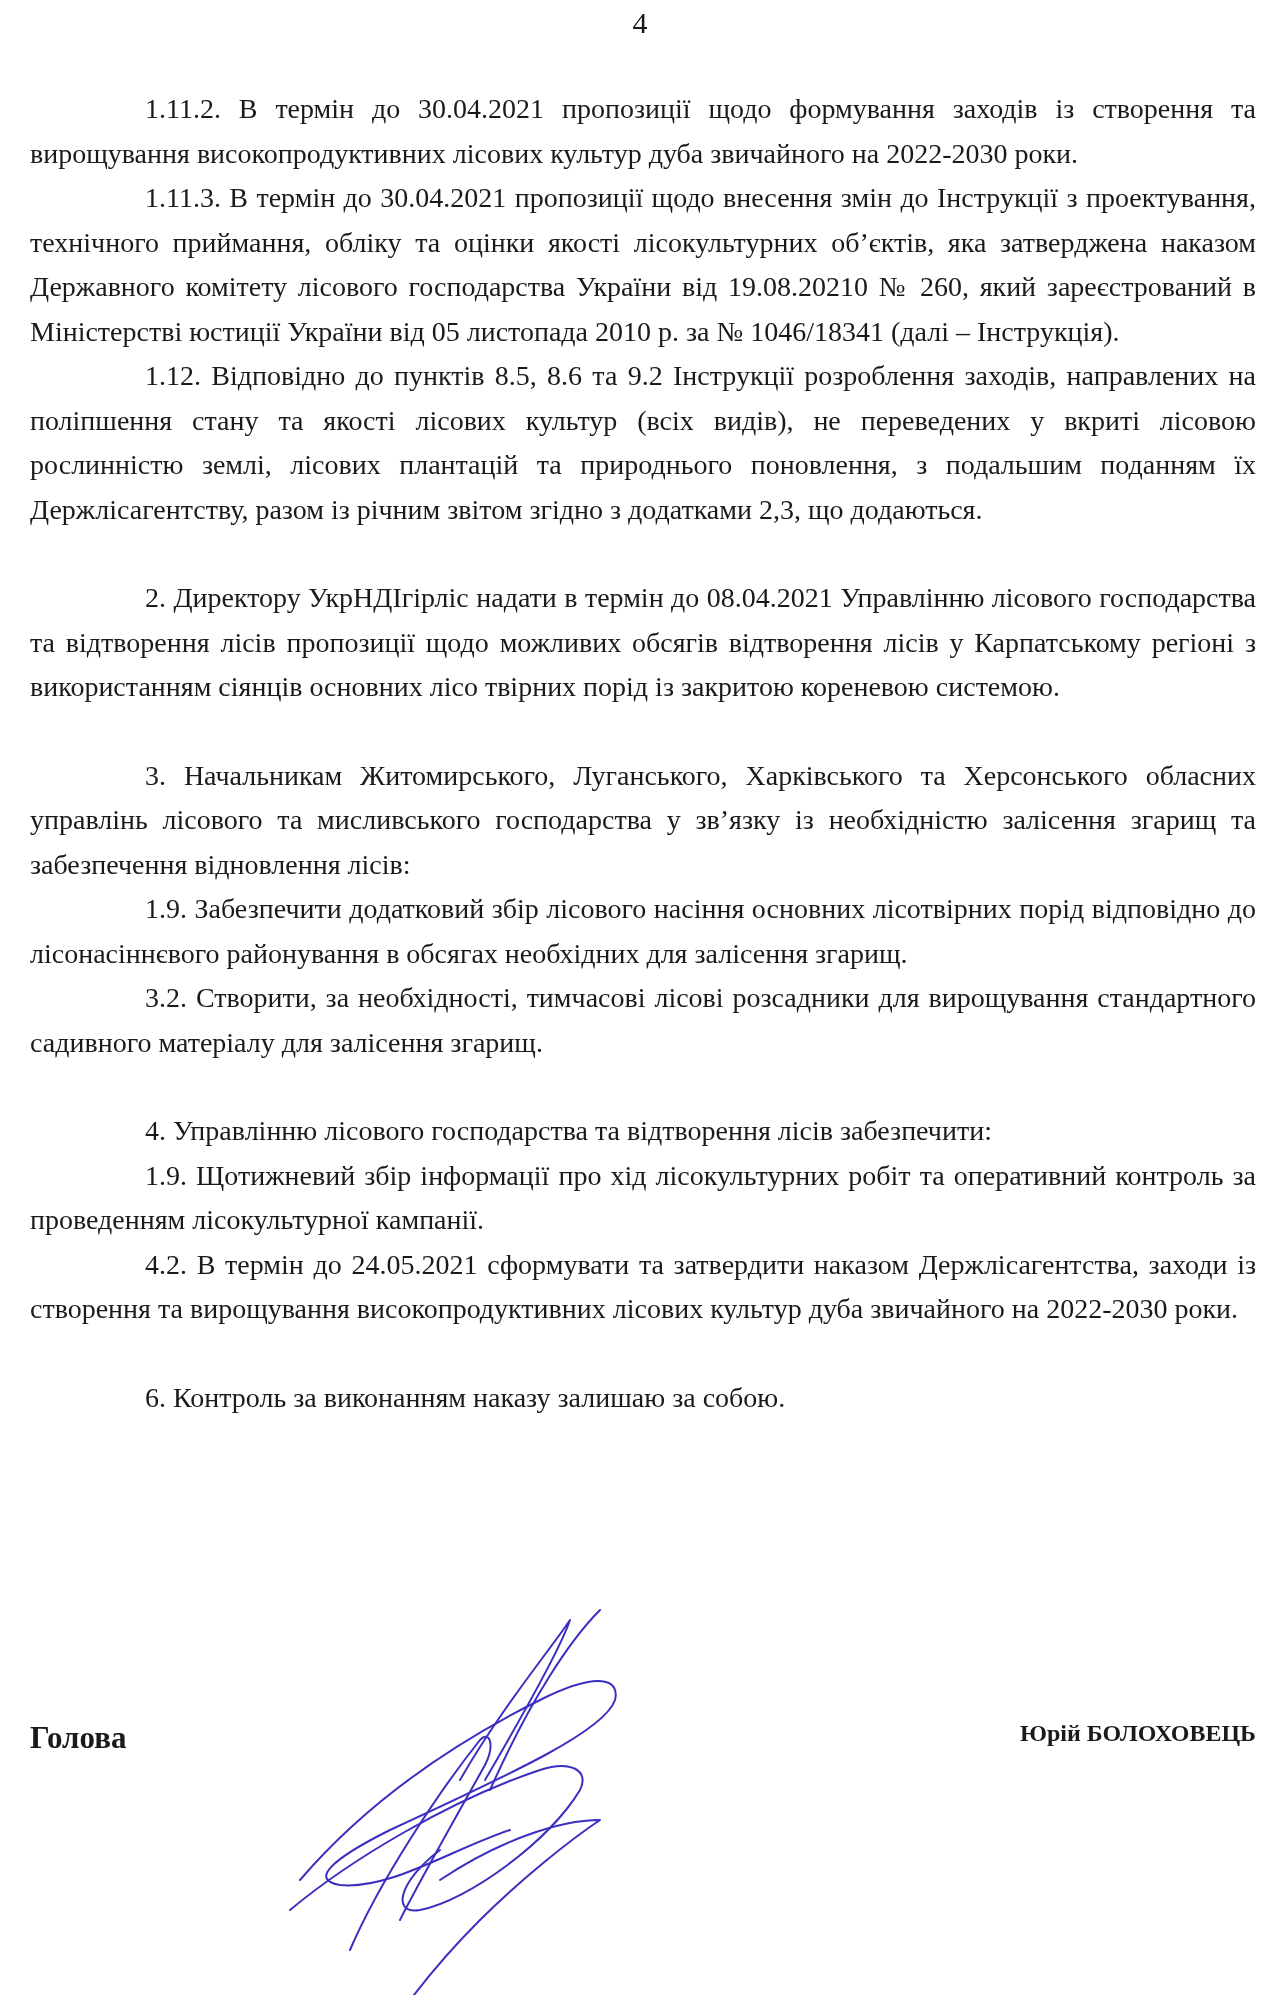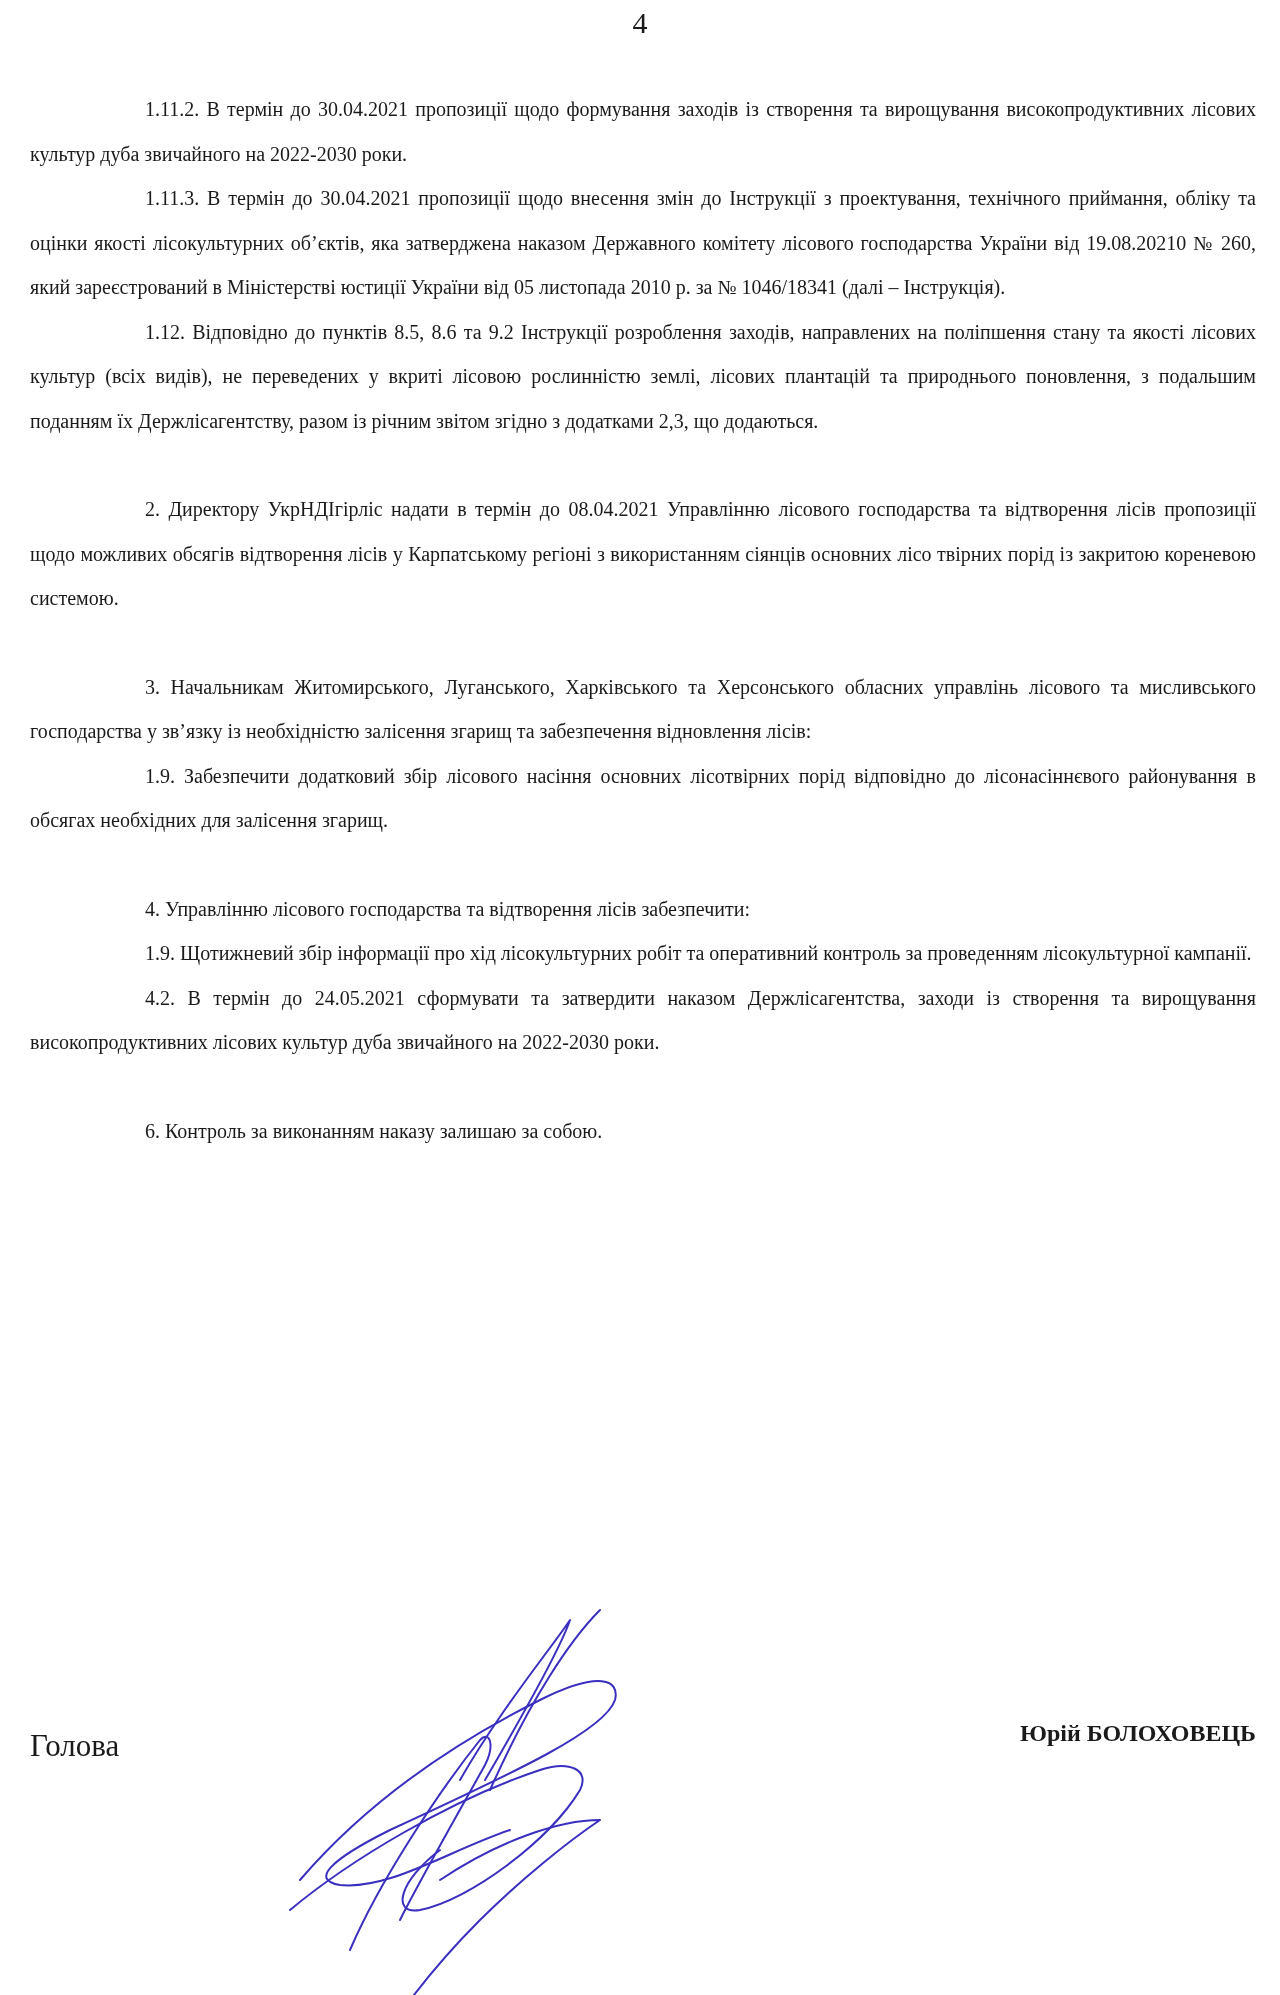--- a/index.html
+++ b/index.html
@@ -1,40 +1,41 @@
 <!DOCTYPE html>
 <html><head>
 <meta charset="utf-8">
 <style>
   html, body { margin:0; padding:0; background:#ffffff; }
   body { width:1280px; height:1995px; position:relative; overflow:hidden;
          font-family:"Liberation Serif","DejaVu Serif",serif; color:#1a1a1a; }
   .page-number { position:absolute; top:6px; left:0; width:1280px; text-align:center; font-size:30px; }
-  .body-text { position:absolute; left:30px; top:87px; width:1226px; font-size:20px; line-height:44.5px; }
+  .body-text { position:absolute; left:30px; top:87px; width:1226px; font-size:28px; line-height:44.5px; }
   .para { text-align:justify; text-indent:115px; margin:0; }
   .gap { height:44px; }
   .sig-row { position:absolute; top:1720px; left:30px; width:1226px; height:50px; }
-  .sig-title { position:absolute; left:0; top:8px; font-weight:normal; font-size:31px; }
+  .sig-title { position:absolute; left:0; top:0; font-weight:bold; font-size:31px; }
   .sig-name { position:absolute; right:0; top:0; font-weight:bold; font-size:24px; }
   .signature { position:absolute; left:270px; top:1580px; width:480px; height:420px; }
 </style>
 </head>
 <body>
 
 <div class="page-number">4</div>
 
 <div class="body-text">
   <p class="para">1.11.2. В термін до 30.04.2021 пропозиції щодо формування заходів із створення та вирощування високопродуктивних лісових культур дуба звичайного на 2022-2030 роки.</p>
   <p class="para">1.11.3. В термін до 30.04.2021 пропозиції щодо внесення змін до Інструкції з проектування, технічного приймання, обліку та оцінки якості лісокультурних об’єктів, яка затверджена наказом Державного комітету лісового господарства України від 19.08.20210 № 260, який зареєстрований в Міністерстві юстиції України від 05 листопада 2010 р. за № 1046/18341 (далі – Інструкція).</p>
   <p class="para">1.12. Відповідно до пунктів 8.5, 8.6 та 9.2 Інструкції розроблення заходів, направлених на поліпшення стану та якості лісових культур (всіх видів), не переведених у вкриті лісовою рослинністю землі, лісових плантацій та природнього поновлення, з подальшим поданням їх Держлісагентству, разом із річним звітом згідно з додатками 2,3, що додаються.</p>
   <div class="gap"></div>
   <p class="para">2. Директору УкрНДІгірліс надати в термін до 08.04.2021 Управлінню лісового господарства та відтворення лісів пропозиції щодо можливих обсягів відтворення лісів у Карпатському регіоні з використанням сіянців основних лісо твірних порід із закритою кореневою системою.</p>
   <div class="gap"></div>
   <p class="para">3. Начальникам Житомирського, Луганського, Харківського та Херсонського обласних управлінь лісового та мисливського господарства у зв’язку із необхідністю залісення згарищ та забезпечення відновлення лісів:</p>
   <p class="para">1.9. Забезпечити додатковий збір лісового насіння основних лісотвірних порід відповідно до лісонасіннєвого районування в обсягах необхідних для залісення згарищ.</p>
+  <p class="para">3.2. Створити, за необхідності, тимчасові лісові розсадники для вирощування стандартного садивного матеріалу для залісення згарищ.</p>
   <div class="gap"></div>
   <p class="para">4. Управлінню лісового господарства та відтворення лісів забезпечити:</p>
   <p class="para">1.9. Щотижневий збір інформації про хід лісокультурних робіт та оперативний контроль за проведенням лісокультурної кампанії.</p>
   <p class="para">4.2. В термін до 24.05.2021 сформувати та затвердити наказом Держлісагентства, заходи із створення та вирощування високопродуктивних лісових культур дуба звичайного на 2022-2030 роки.</p>
   <div class="gap"></div>
   <p class="para">6. Контроль за виконанням наказу залишаю за собою.</p>
 </div>
 
 <div class="sig-row">
   <span class="sig-title">Голова</span>

